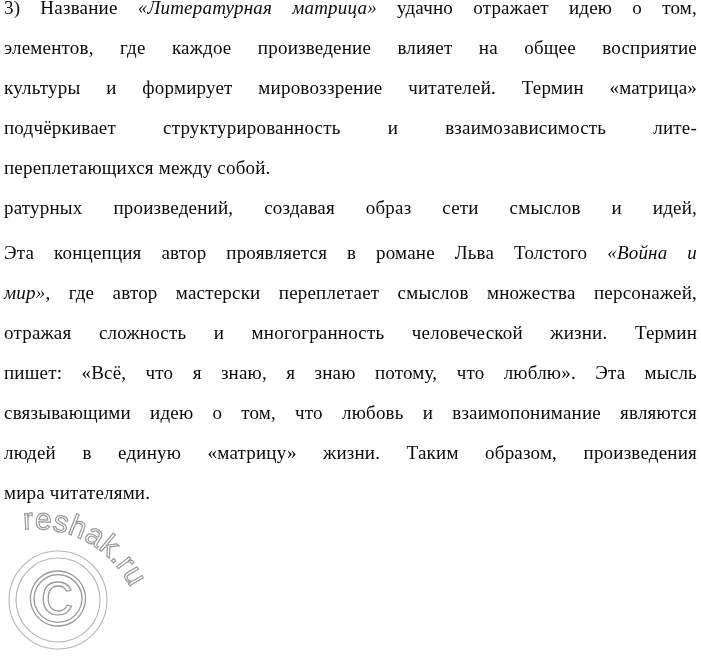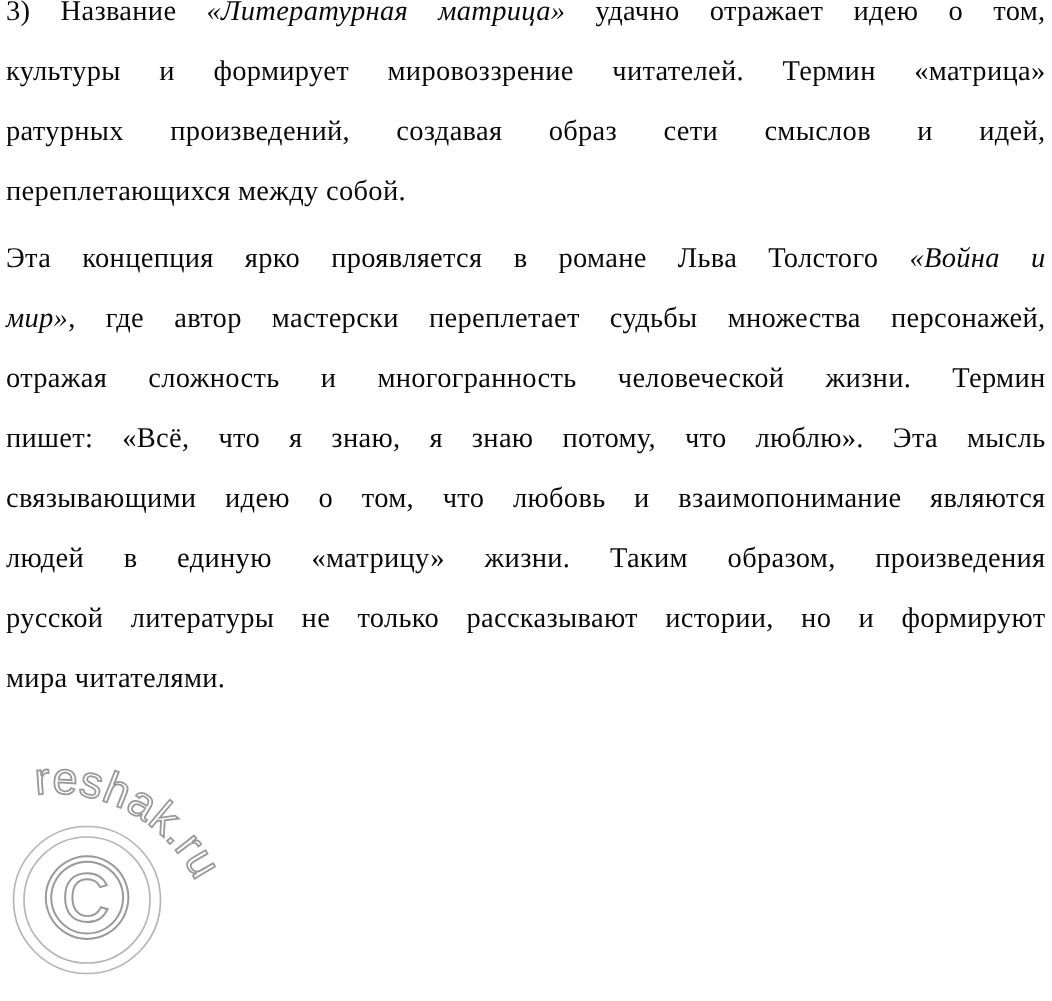--- a/index.html
+++ b/index.html
@@ -58,32 +58,33 @@
   }
 </style>
 </head>
 <body>
 
 <div class="page">
 
   <div class="doc">
       <div class="paragraph">
         <div class="line"><span class="seg">3) Название </span><span class="seg italic">«Литературная матрица»</span><span class="seg"> удачно отражает идею о том,</span></div>
+        <div class="line"><span class="seg">элементов, где каждое произведение влияет на общее восприятие</span></div>
         <div class="line"><span class="seg">культуры и формирует мировоззрение читателей. Термин «матрица»</span></div>
+        <div class="line"><span class="seg">подчёркивает структурированность и взаимозависимость лите-</span></div>
+        <div class="line last"><span class="seg">переплетающихся между собой.</span></div>
         <div class="line"><span class="seg">ратурных произведений, создавая образ сети смыслов и идей,</span></div>
-        <div class="line last"><span class="seg">переплетающихся между собой.</span></div>
       </div>
       <div class="paragraph">
-        <div class="line"><span class="seg">Эта концепция ярко проявляется в романе Льва Толстого </span><span class="seg italic">«Война и</span></div>
-        <div class="line"><span class="seg italic">мир»</span><span class="seg">, где автор мастерски переплетает судьбы множества персонажей,</span></div>
+        <div class="line"><span class="seg">Эта концепция автор проявляется в романе Льва Толстого </span><span class="seg italic">«Война и</span></div>
+        <div class="line"><span class="seg italic">мир»</span><span class="seg">, где автор мастерски переплетает смыслов множества персонажей,</span></div>
         <div class="line"><span class="seg">отражая сложность и многогранность человеческой жизни. Термин</span></div>
         <div class="line"><span class="seg">пишет: «Всё, что я знаю, я знаю потому, что люблю». Эта мысль</span></div>
         <div class="line"><span class="seg">связывающими идею о том, что любовь и взаимопонимание являются</span></div>
         <div class="line"><span class="seg">людей в единую «матрицу» жизни. Таким образом, произведения</span></div>
-        <div class="line"><span class="seg">русской литературы не только рассказывают истории, но и формируют</span></div>
         <div class="line last"><span class="seg">мира читателями.</span></div>
       </div>
     </div>
 
   <svg class="watermark" width="701" height="667" viewBox="0 0 701 667">
     <defs>
       <path id="wm-arc" d="M 22 530 A 105 105 0 0 1 140 618" fill="none"></path>
     </defs>
     <circle class="wm-ring" cx="58" cy="600" r="49"></circle>
     <circle class="wm-ring" cx="58" cy="600" r="42"></circle>

